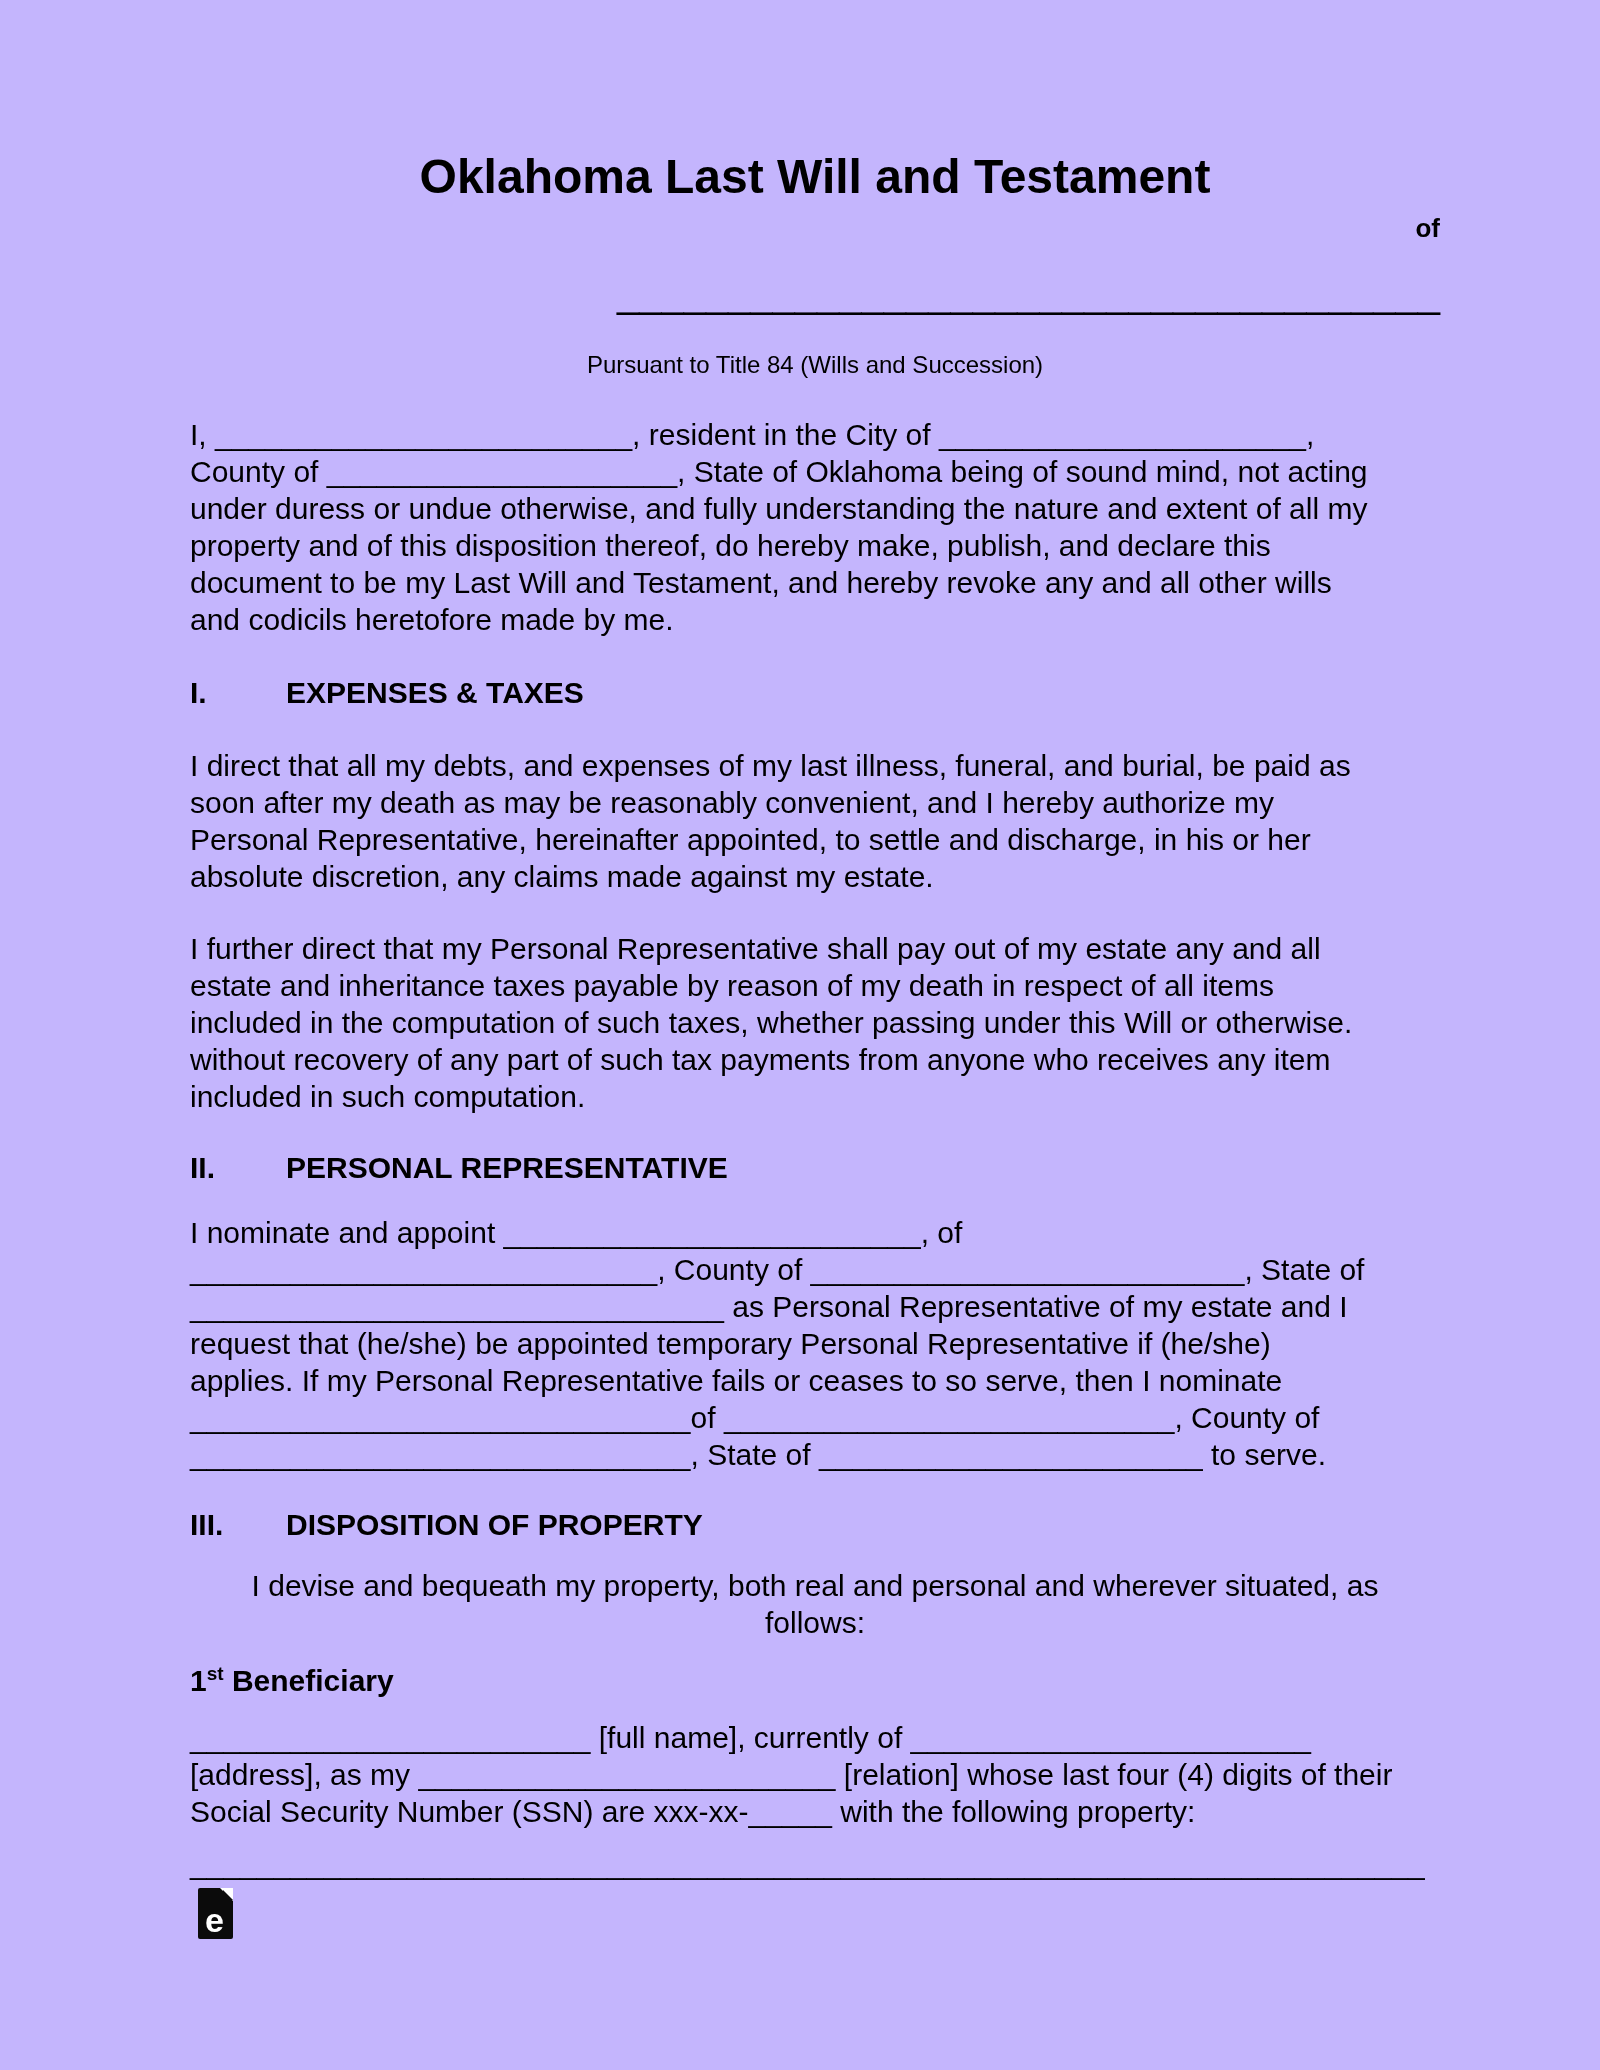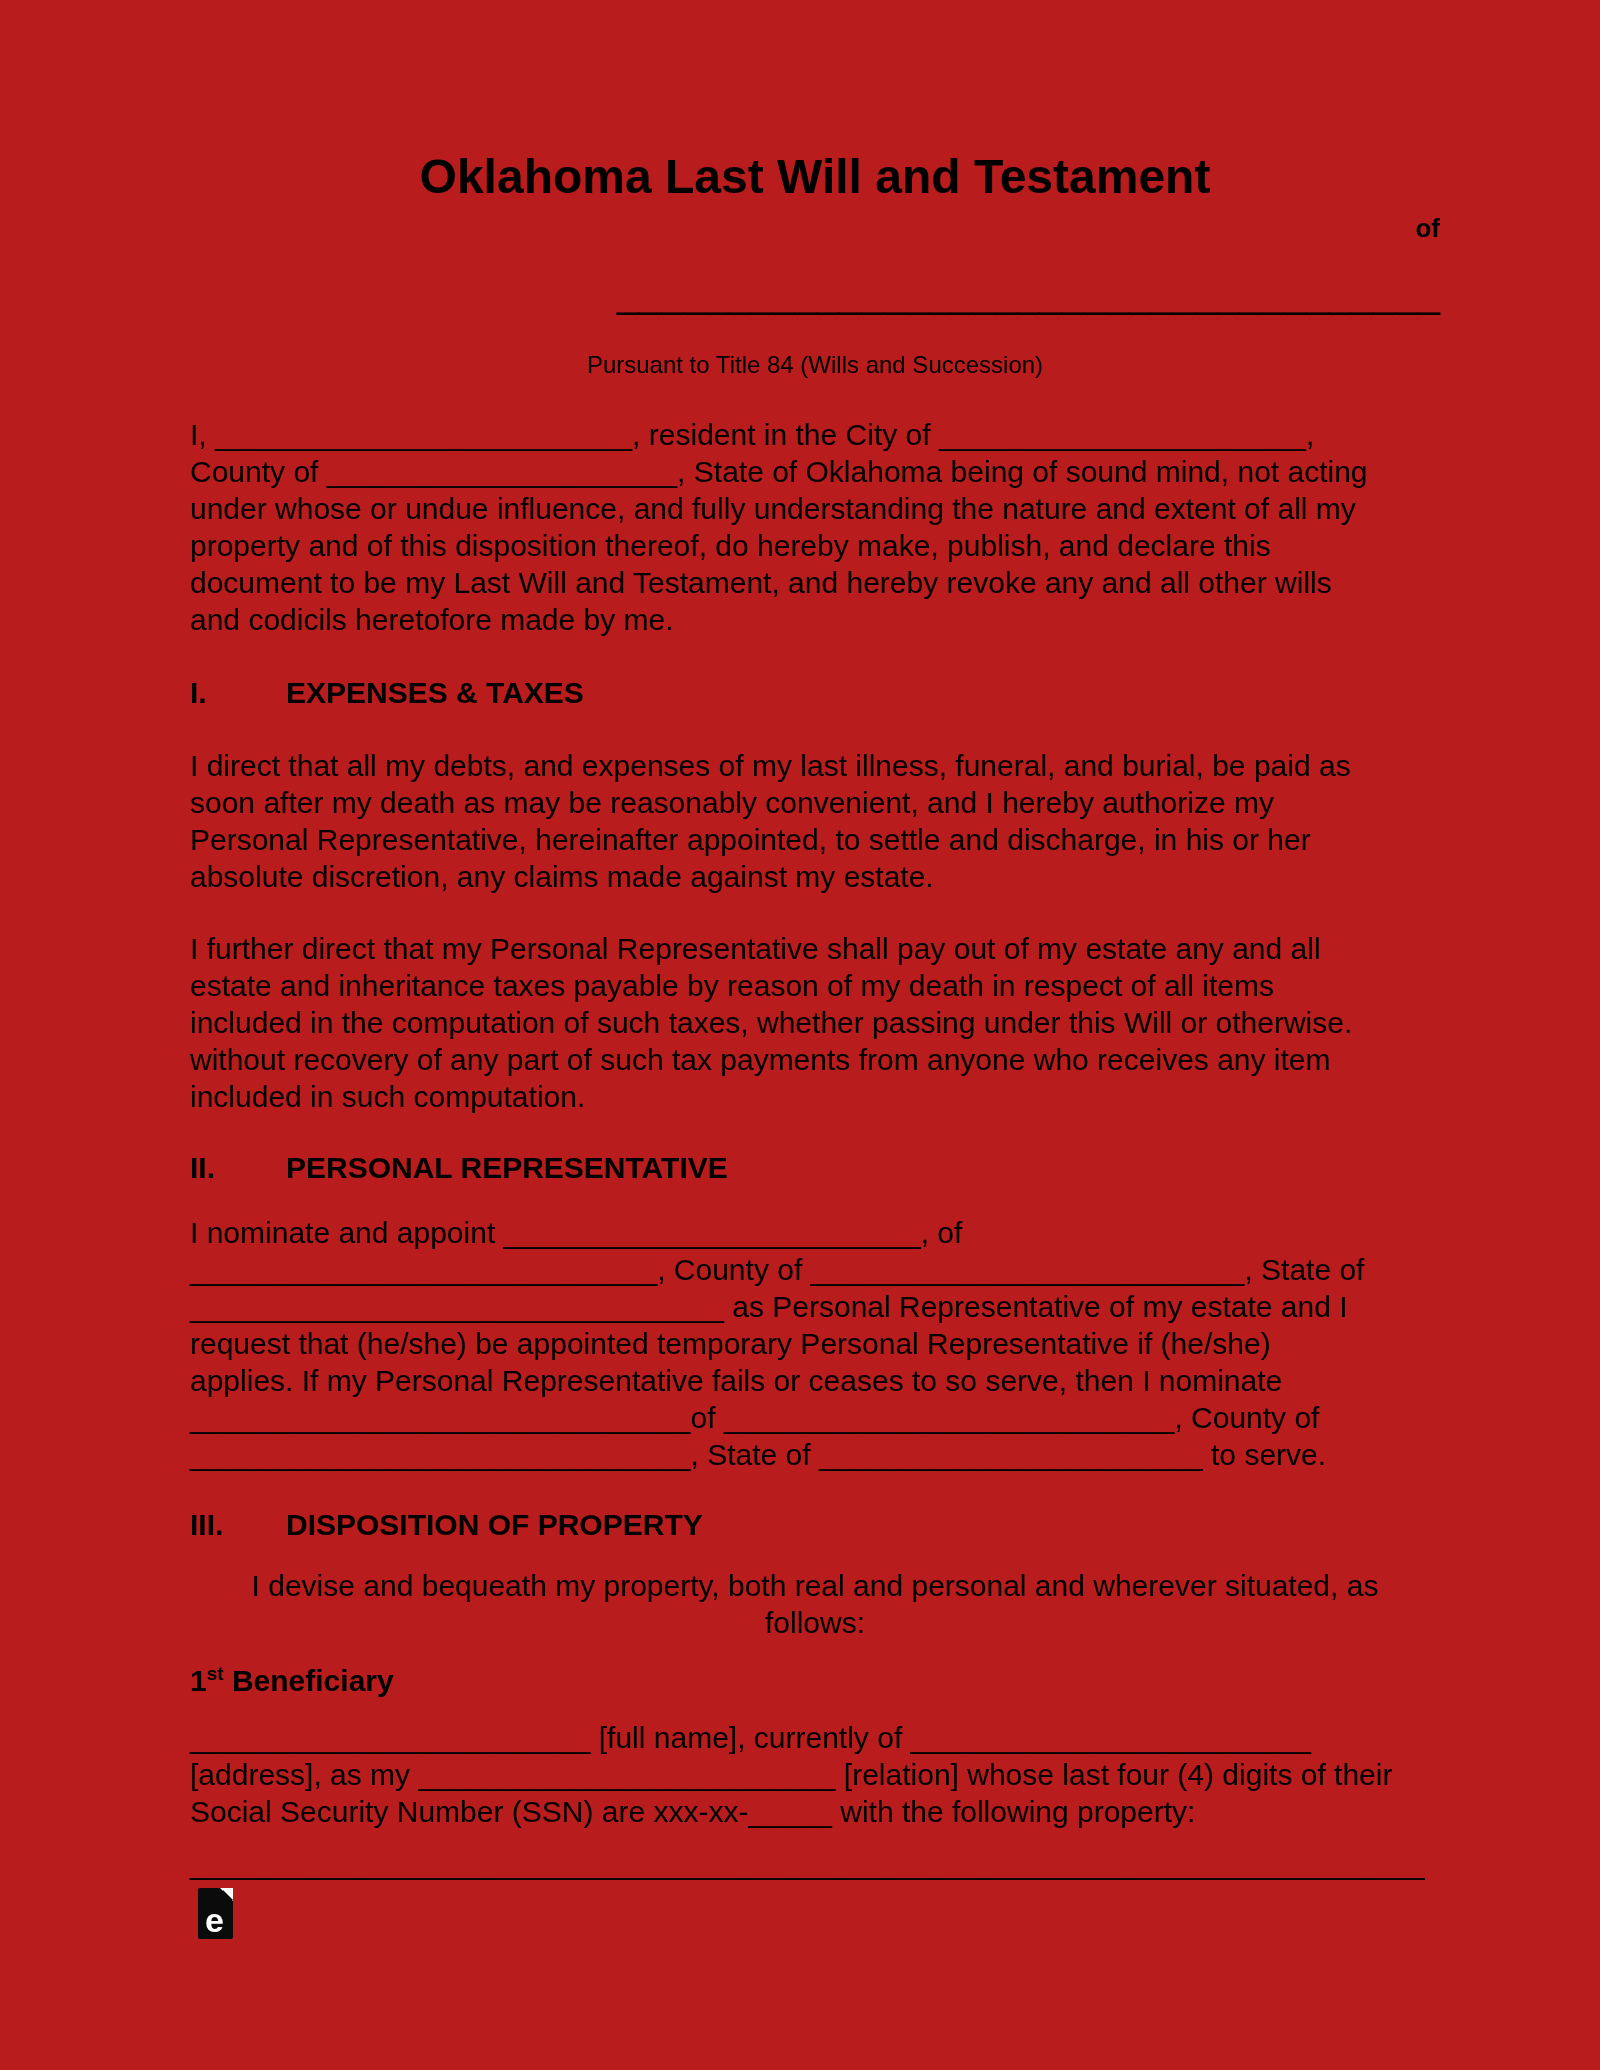--- a/index.html
+++ b/index.html
@@ -1,20 +1,20 @@
 <!DOCTYPE html>
 <html><head>
 <meta charset="utf-8">
 <style>
   html, body { margin: 0; padding: 0; background: #ffffff; }
   .page {
     position: relative;
     width: 1600px;
     height: 2070px;
-    background: #b91c1c;
+    background: #c4b5fd;
     color: #000000;
     font-family: "Liberation Sans", sans-serif;
     overflow: hidden;
   }
   .content { padding: 0 160px 0 190px; }
 
   .doc-title {
     padding-top: 150px;
     text-align: center;
     font-size: 48px;
@@ -119,21 +119,21 @@
   <div class="content">
 
     <div class="doc-title">Oklahoma Last Will and Testament</div>
     <div class="doc-subtitle">of</div>
     <div class="name-blank-line">_____________________________________</div>
     <div class="pursuant">Pursuant to Title 84 (Wills and Succession)</div>
 
     <div class="para opening">
         <div class="tline">I, _________________________, resident in the City of ______________________,</div>
         <div class="tline">County of _____________________, State of Oklahoma being of sound mind, not acting</div>
-        <div class="tline">under whose or undue influence, and fully understanding the nature and extent of all my</div>
+        <div class="tline">under duress or undue otherwise, and fully understanding the nature and extent of all my</div>
         <div class="tline">property and of this disposition thereof, do hereby make, publish, and declare this</div>
         <div class="tline">document to be my Last Will and Testament, and hereby revoke any and all other wills</div>
         <div class="tline">and codicils heretofore made by me.</div>
       </div>
 
     <div class="sec-heading sec1-h">
       <span class="numeral">I.</span>
       <span class="htext">EXPENSES &amp; TAXES</span>
     </div>
     <div class="para sec1-p1">

